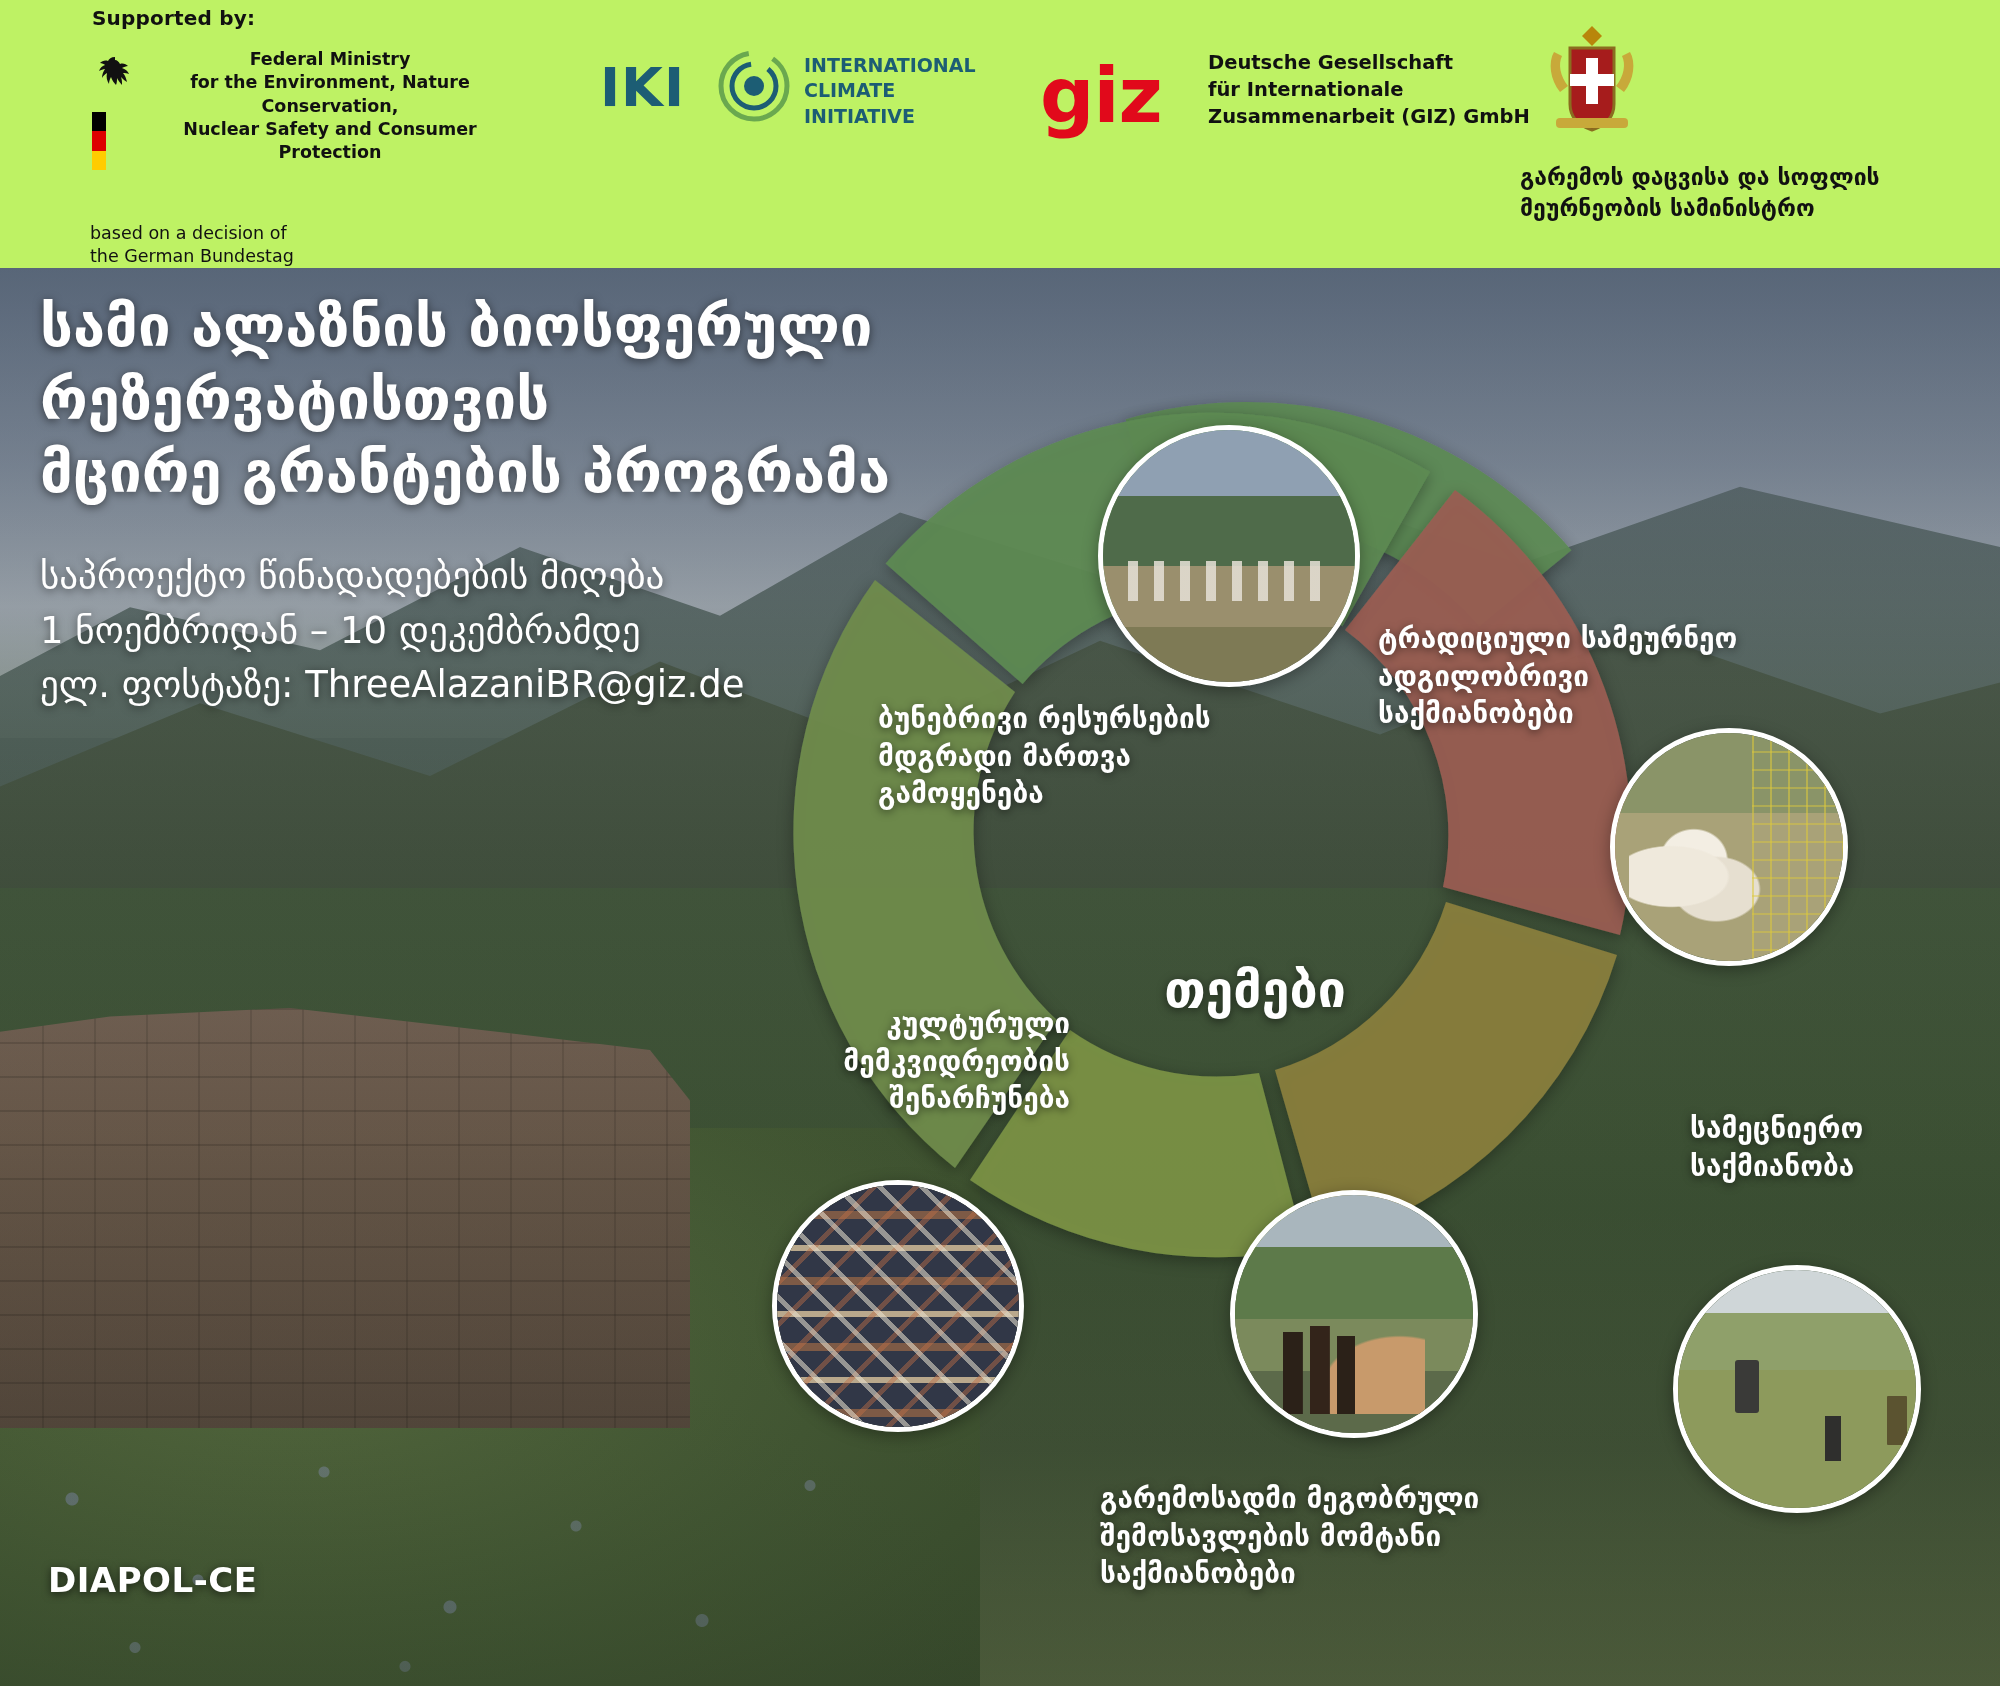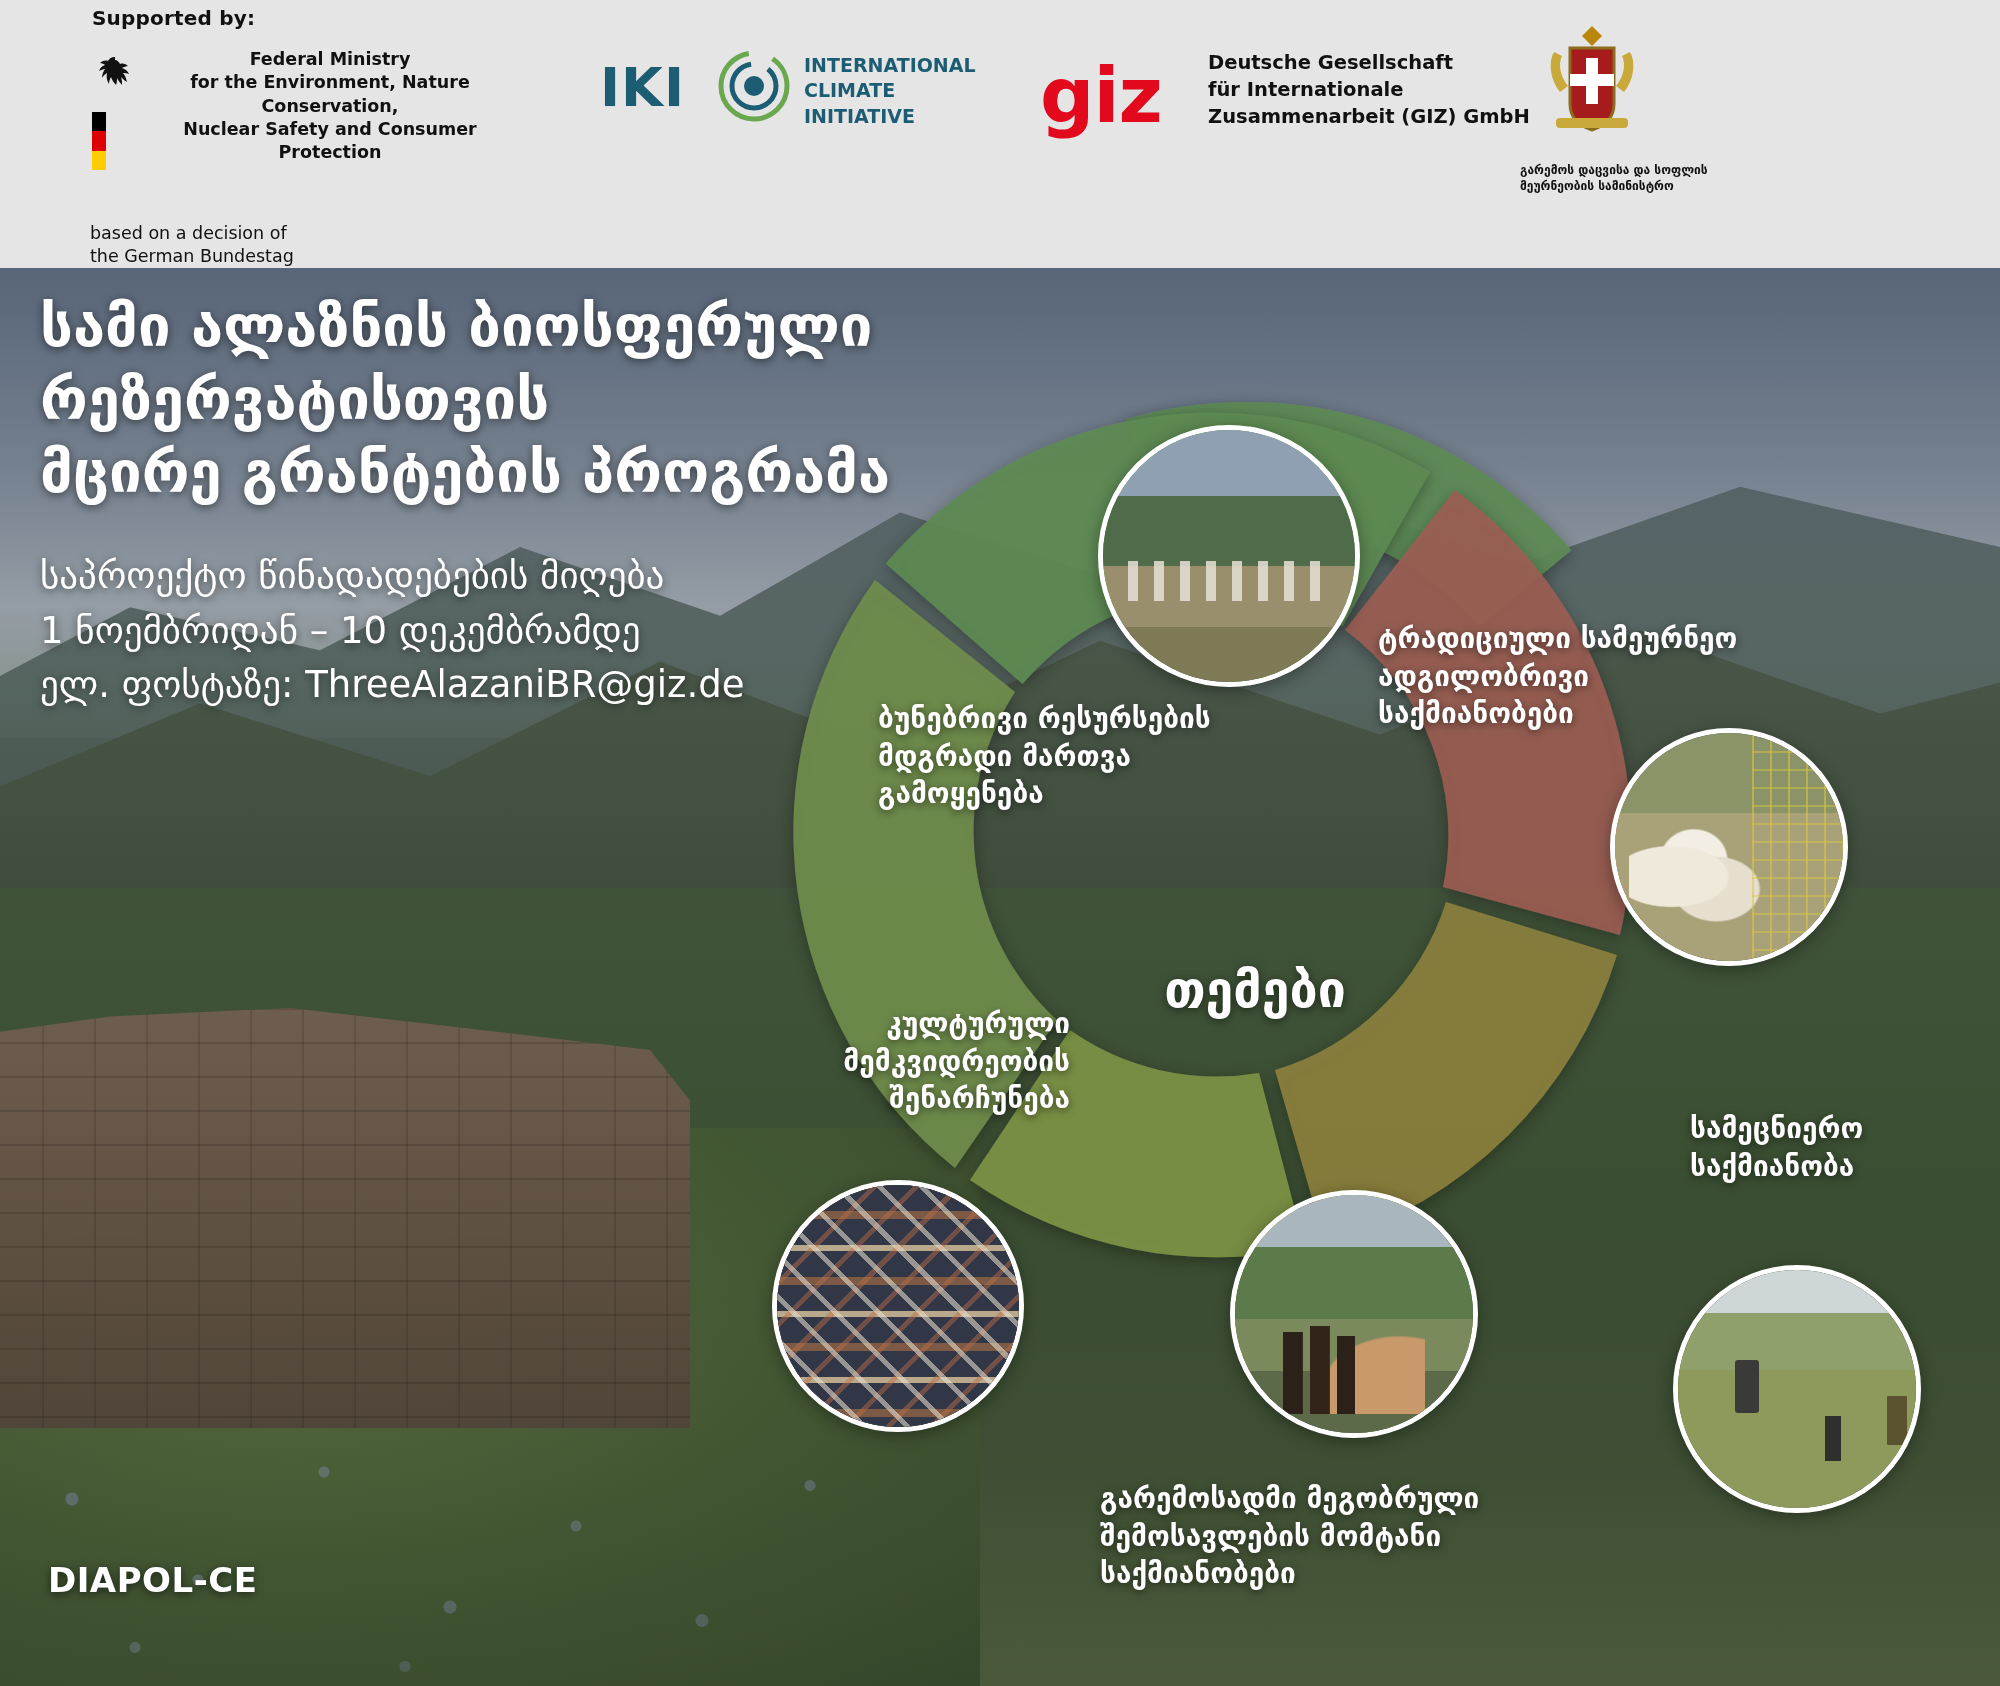--- a/index.html
+++ b/index.html
@@ -12,21 +12,21 @@
   #poster {
     position: relative;
     width: 2000px; height: 1686px;
     overflow: hidden;
   }
 
   
   .donor-bar {
     position: absolute; top: 0; left: 0;
     width: 2000px; height: 268px;
-    background: #e5e5e5;
+    background: #bef264;
     z-index: 30;
   }
   .supported-by {
     position: absolute; left: 92px; top: 6px;
     font-size: 20px; font-weight: bold; color: #111;
     letter-spacing: .2px;
   }
   
   .bmu { position: absolute; left: 92px; top: 48px; width: 430px; }
   .bmu-eagle {
@@ -71,21 +71,21 @@
   .giz-text {
     position: absolute; left: 168px; top: 10px;
     font-size: 19.5px; line-height: 1.38; color: #111; font-weight: 600;
   }
 
   
   .moe { position: absolute; left: 1520px; top: 22px; width: 420px; }
   .moe-emblem { position: absolute; left: 20px; top: 0; width: 104px; height: 110px; }
   .moe-text {
     position: absolute; left: 0px; top: 140px;
-    font-size: 12px; line-height: 1.35; color: #111; font-weight: 600;
+    font-size: 23px; line-height: 1.35; color: #111; font-weight: 600;
     width: 400px;
   }
 
   
   .bg {
     position: absolute; left: 0; top: 268px;
     width: 2000px; height: 1418px;
     overflow: hidden;
     background: #4c5a52;
   }

